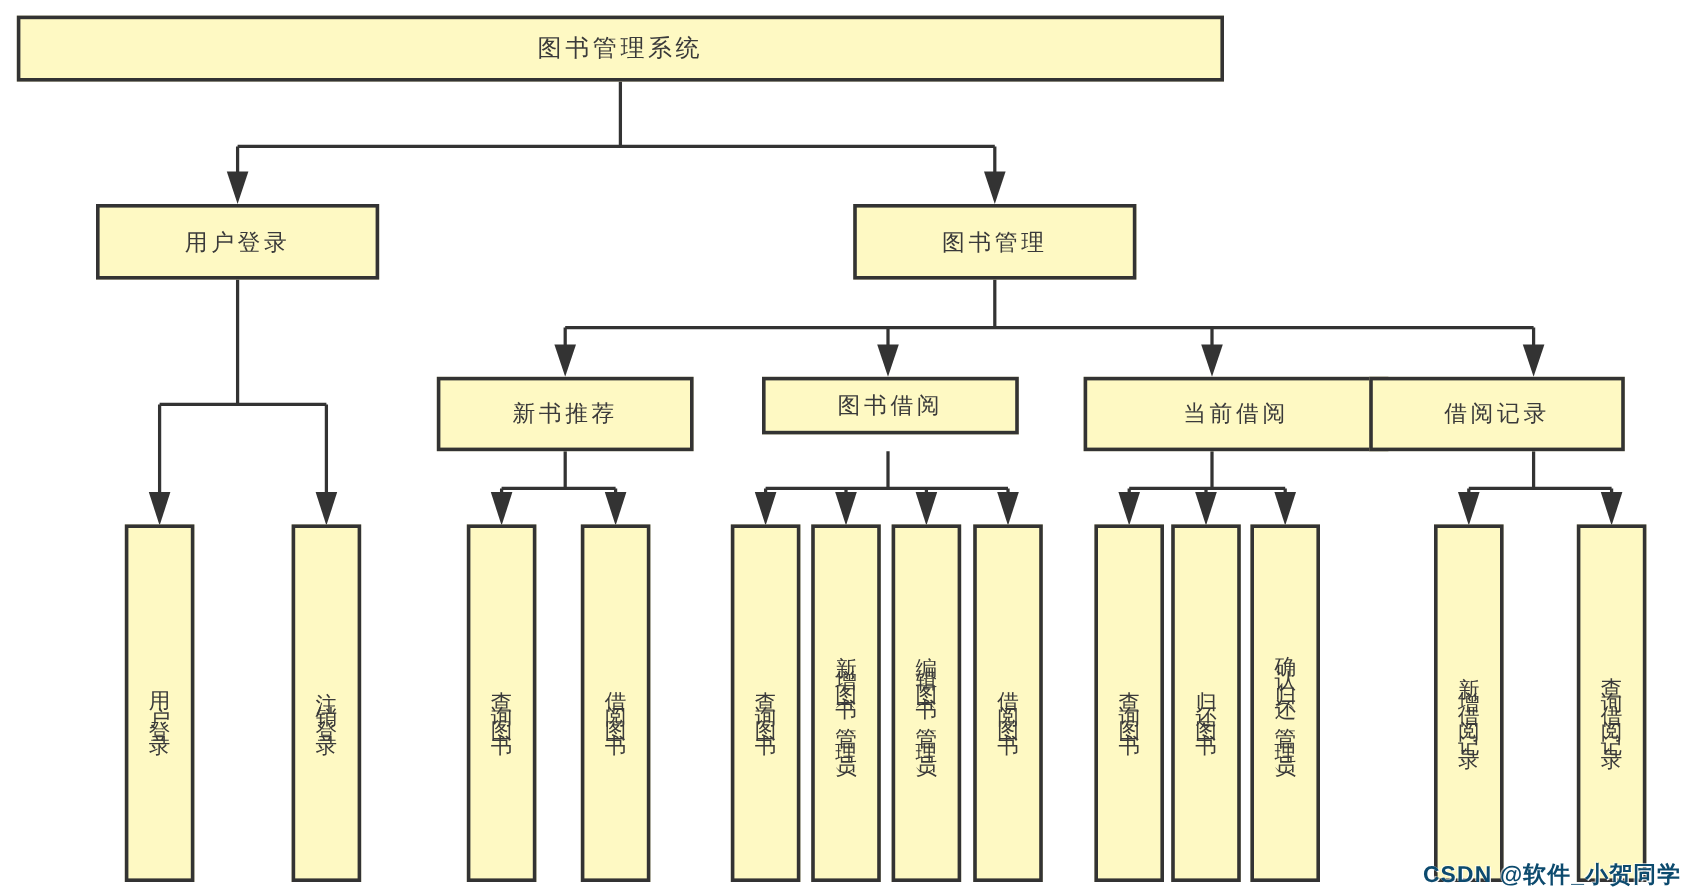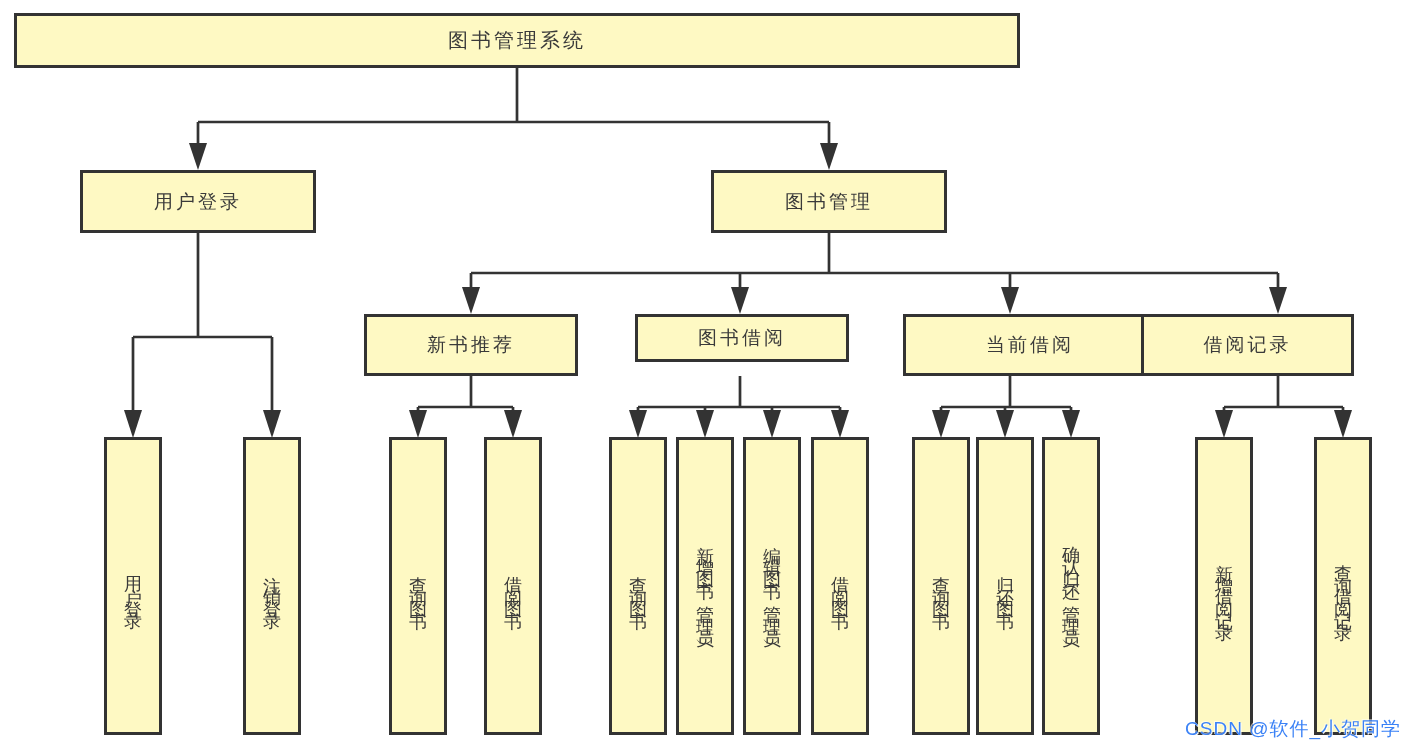--- a/index.html
+++ b/index.html
@@ -30,25 +30,26 @@
     font-size:18px;
     letter-spacing:12px;
     line-height:1;
     color:#3a3a3a;
   }
   .watermark {
     position:absolute;
     top:716px;
     right:4px;
     font-size:19px;
-    color:#3b82f6;
+    color:#0c4a6e;
     letter-spacing:1px;
     text-shadow:1px 1px 0 rgba(255,255,255,0.95), -1px -1px 0 rgba(255,255,255,0.6);
     z-index:5;
     white-space:nowrap;
+    font-weight:bold;
   }
 </style>
 </head>
 <body>
 
 <div class="canvas">
 
   <svg class="connectors" width="1405" height="747" viewBox="0 0 1405 747">
     <g stroke="#333333" stroke-width="2.7" fill="none">
 

